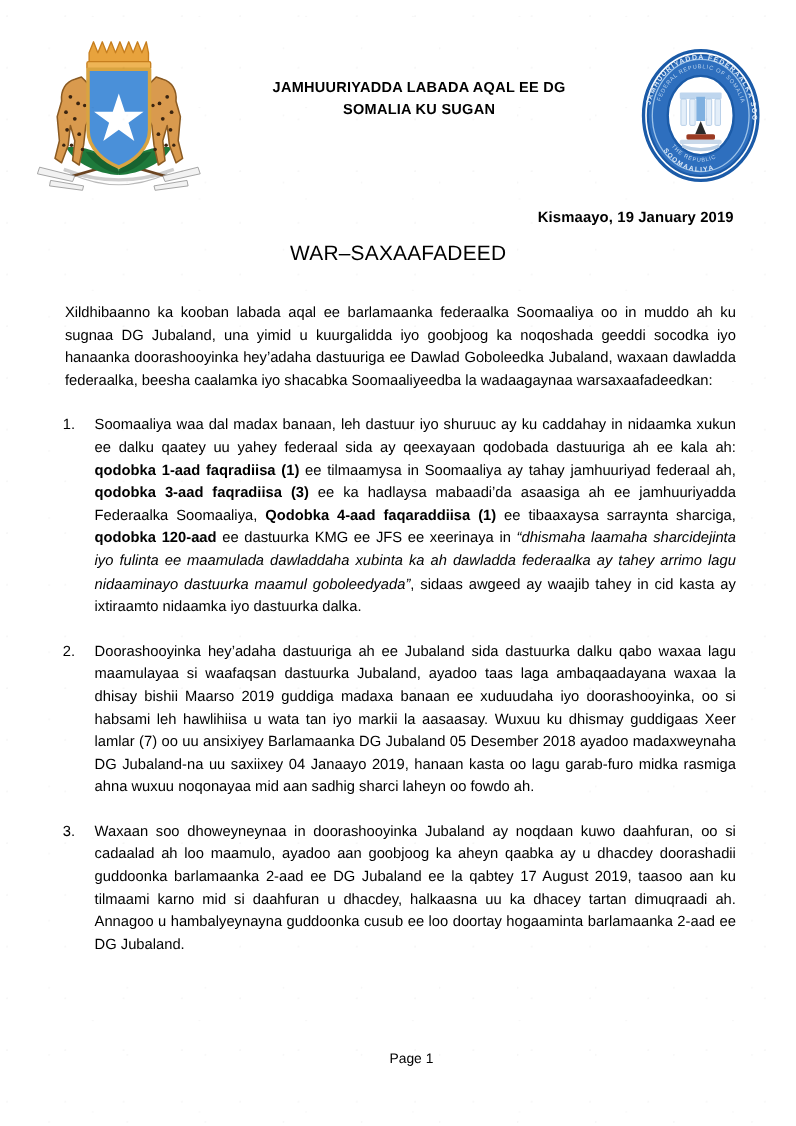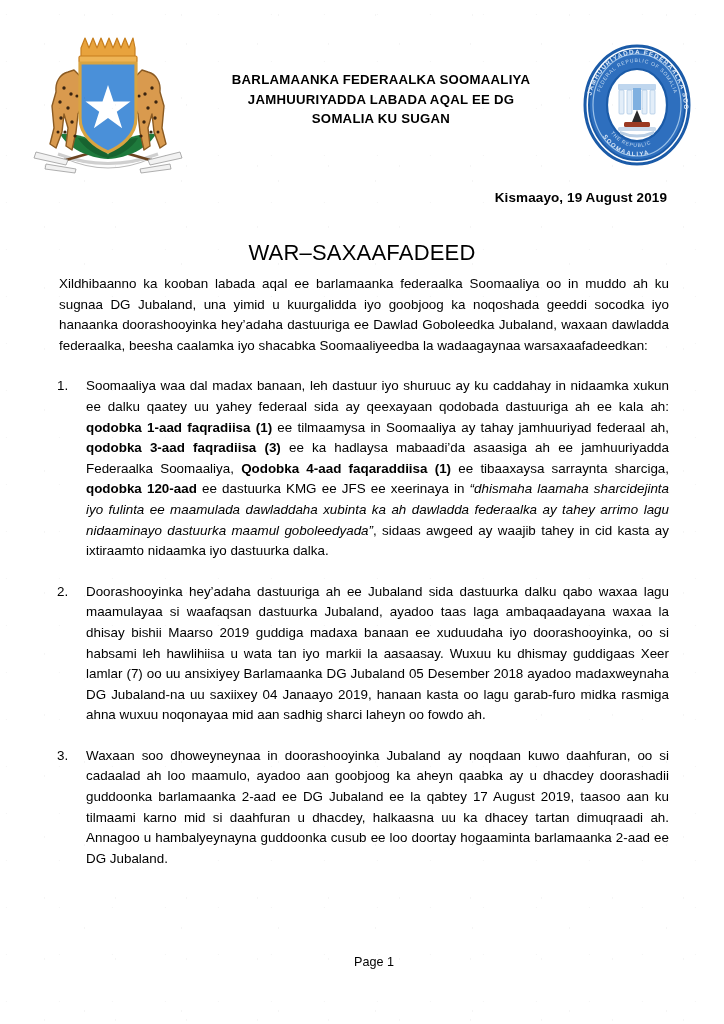--- a/index.html
+++ b/index.html
@@ -69,23 +69,23 @@
     font-size: 13.5px;
     font-weight: bold;
     letter-spacing: 0.1px;
   }
 
   
   .doc-title {
     position: absolute;
     left: 0;
     right: 0;
-    top: 240px;
+    top: 220px;
     text-align: center;
-    font-size: 22px;
+    font-size: 19px;
     font-weight: normal;
     letter-spacing: 0.2px;
   }
 
   
   .body-wrap {
     position: absolute;
     left: 55px;
     top: 274px;
     width: 614px;
@@ -229,21 +229,20 @@
         </g>
 
         <path d="M58 31 L114 31 L114 86 C114 104 98 115 86 120 C74 115 58 104 58 86 Z" fill="#4A90D9" stroke="#D9A441" stroke-width="3.2" stroke-linejoin="round"></path>
 
         <path d="M86 53 L91.5 69.5 L108.5 69.5 L94.8 79.7 L100.1 96.2 L86 86 L71.9 96.2
                  L77.2 79.7 L63.5 69.5 L80.5 69.5 Z" fill="#FFFFFF"></path>
       </svg>
     </div>
 
     <div class="header-title">
-      <div>BARLAMAANKA FEDERAALKA SOOMAALIYA</div>
       <div>JAMHUURIYADDA LABADA AQAL EE DG</div>
       <div>SOMALIA KU SUGAN</div>
     </div>
 
     <div class="seal-right">
       <svg viewBox="0 0 122 130" width="122" height="130" xmlns="http://www.w3.org/2000/svg">
         <defs>
           <path id="arcTop" d="M 14 68 A 47 54 0 0 1 108 68"></path>
           <path id="arcTop2" d="M 22 68 A 39 46 0 0 1 100 68"></path>
           <path id="arcBot" d="M 18 66 A 43 50 0 0 0 104 66"></path>
@@ -279,21 +278,21 @@
           <rect x="57" y="48" width="8" height="22" fill="#7FB0E0"></rect>
           <path d="M61 70 L56 82 L66 82 Z" fill="#2A2A2A"></path>
           <rect x="48" y="82" width="26" height="5" rx="1.5" fill="#9B3A22"></rect>
           <rect x="42" y="87" width="38" height="4" rx="1.5" fill="#C9D9EA"></rect>
           <path d="M44 91 Q61 98 78 91 L78 94 Q61 101 44 94 Z" fill="#B9CEE4"></path>
         </g>
       </svg>
     </div>
   </div>
 
-  <div class="dateline">Kismaayo, 19 August 2019</div>
+  <div class="dateline">Kismaayo, 19 January 2019</div>
 
   <div class="doc-title">WAR–SAXAAFADEED</div>
 
   <div class="body-wrap">
 
     <p class="lead">Xildhibaanno ka kooban labada aqal ee barlamaanka federaalka Soomaaliya oo  in muddo ah ku sugnaa DG Jubaland, una   yimid u kuurgalidda iyo goobjoog ka noqoshada geeddi socodka iyo hanaanka doorashooyinka hey’adaha dastuuriga ee Dawlad Goboleedka Jubaland, waxaan dawladda federaalka, beesha caalamka iyo shacabka Soomaaliyeedba la wadaagaynaa warsaxaafadeedkan:</p>
 
     <ol class="clauses">
       <li>
         <span class="num">1.</span>

